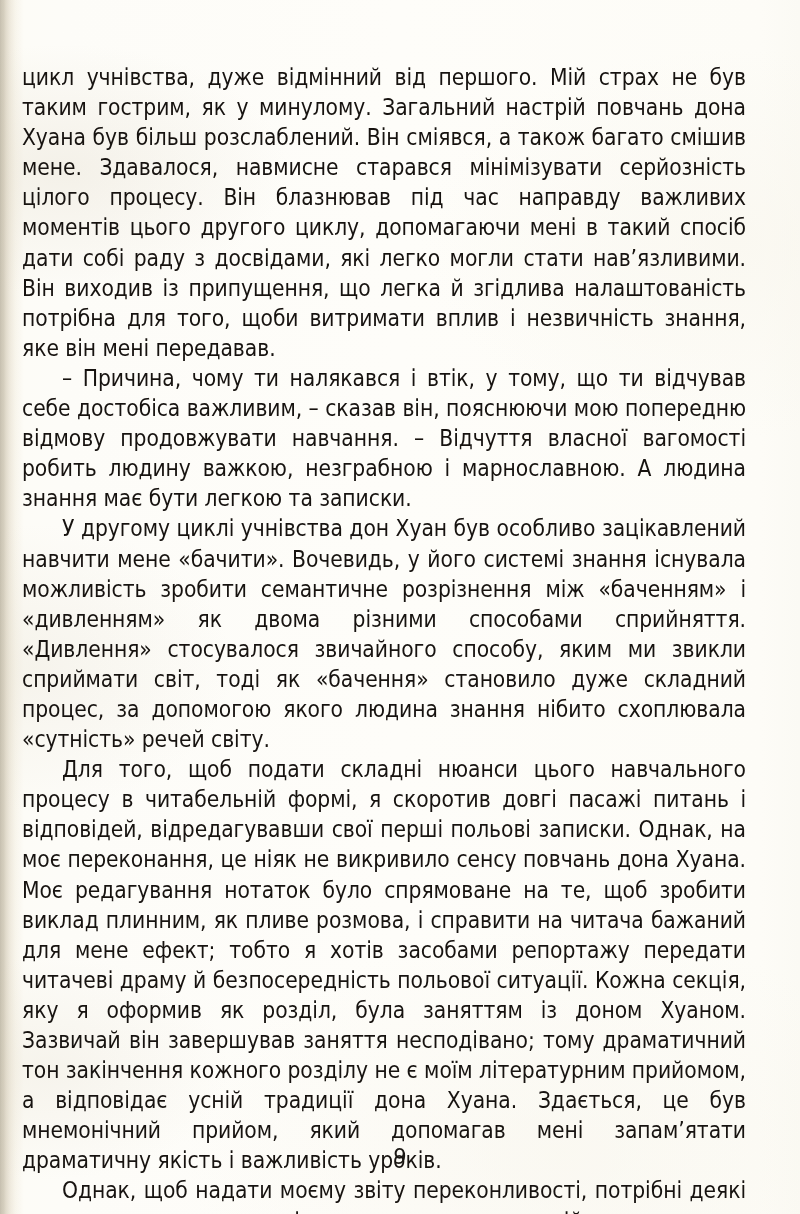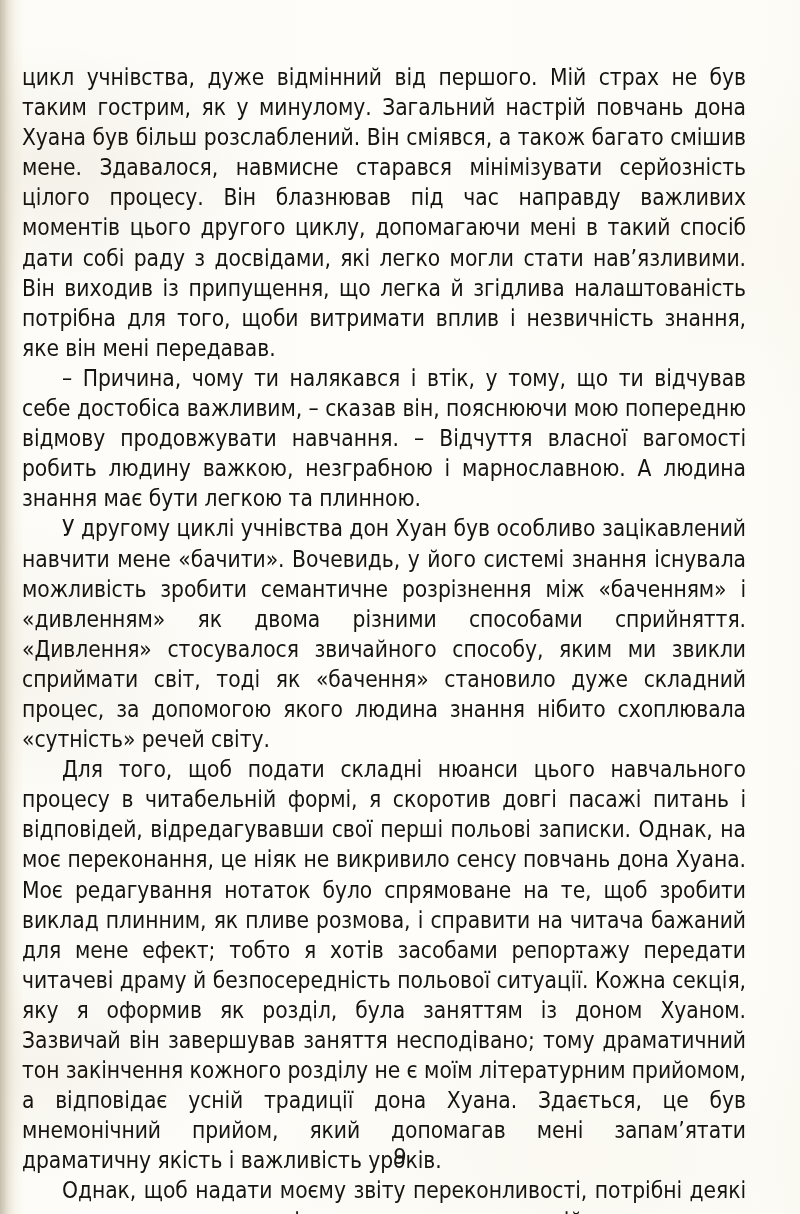--- a/index.html
+++ b/index.html
@@ -109,21 +109,21 @@
 </style>
 </head>
 <body>
 
 <div id="page">
 
   <div id="binding-shadow"></div>
 
   <div id="content">
     <p class="no-indent">цикл учнівства, дуже відмінний від першого. Мій страх не був таким гострим, як у минулому. Загальний настрій повчань дона Хуана був більш розслаблений. Він сміявся, а також багато смішив мене. Здавалося, навмисне старався мінімізувати серйозність цілого процесу. Він блазнював під час направду важливих моментів цього другого циклу, допомагаючи мені в такий спосіб дати собі раду з досвідами, які легко могли стати нав’язливими. Він виходив із припущення, що легка й згідлива налаштованість потрібна для того, щоби витримати вплив і незвичність знання, яке він мені передавав.</p>
-    <p>– Причина, чому ти налякався і втік, у тому, що ти відчував себе достобіса важливим, – сказав він, пояснюючи мою попередню відмову продовжувати навчання. – Відчуття власної вагомості робить людину важкою, незграбною і марнославною. А людина знання має бути легкою та плинною.</p>
+    <p>– Причина, чому ти налякався і втік, у тому, що ти відчував себе достобіса важливим, – сказав він, пояснюючи мою попередню відмову продовжувати навчання. – Відчуття власної вагомості робить людину важкою, незграбною і марнославною. А людина знання має бути легкою та записки.</p>
     <p>У другому циклі учнівства дон Хуан був особливо зацікавлений навчити мене «бачити». Вочевидь, у його системі знання існувала можливість зробити семантичне розрізнення між «баченням» і «дивленням» як двома різними способами сприйняття. «Дивлення» стосувалося звичайного способу, яким ми звикли сприймати світ, тоді як «бачення» становило дуже складний процес, за допомогою якого людина знання нібито схоплювала «сутність» речей світу.</p>
     <p>Для того, щоб подати складні нюанси цього навчального процесу в читабельній формі, я скоротив довгі пасажі питань і відповідей, відредагувавши свої перші польові записки. Однак, на моє переконання, це ніяк не викривило сенсу повчань дона Хуана. Моє редагування нотаток було спрямоване на те, щоб зробити виклад плинним, як пливе розмова, і справити на читача бажаний для мене ефект; тобто я хотів засобами репортажу передати читачеві драму й безпосередність польової ситуації. Кожна секція, яку я оформив як розділ, була заняттям із доном Хуаном. Зазвичай він завершував заняття несподівано; тому драматичний тон закінчення кожного розділу не є моїм літературним прийомом, а відповідає усній традиції дона Хуана. Здається, це був мнемонічний прийом, який допомагав мені запам’ятати драматичну якість і важливість уроків.</p>
     <p>Однак, щоб надати моєму звіту переконливості, потрібні деякі пояснення, тлумачення кількох головних концепцій чи важливих</p>
   </div>
 
   <div id="folio">9</div>
 
 </div>
 
 </body></html>

